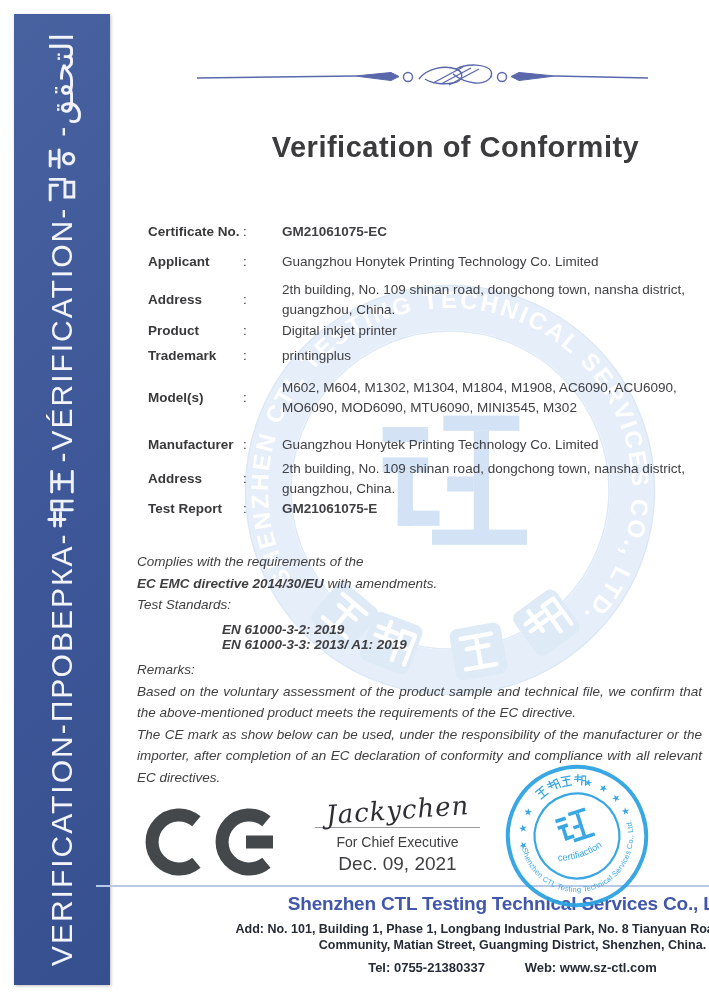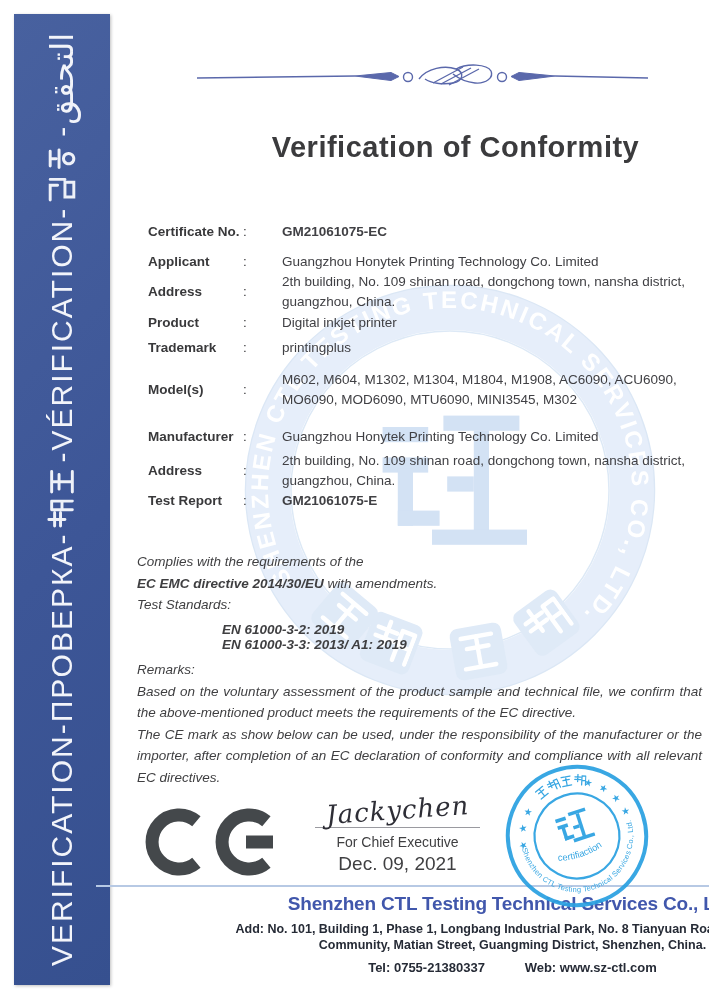--- a/index.html
+++ b/index.html
@@ -33,21 +33,21 @@
     position:absolute;top:131px;left:0;width:100%;margin:0;
     text-align:center;font-size:29px;font-weight:700;color:#3b3b3d;letter-spacing:.5px;padding-left:46px;
   }
   .fields{position:absolute;left:38px;top:222px;width:548px;}
   .frow{display:flex;align-items:center;font-size:13.5px;line-height:20px;}
   .frow .flabel{width:95px;font-weight:700;color:#39393b;flex:none;}
   .frow .fcolon{width:39px;flex:none;color:#39393b;}
   .frow .fvalue{flex:1;color:#404044;}
   .frow .fvalue.b{font-weight:700;}
   .frow:nth-of-type(1){margin-bottom:10px;}
-  .frow:nth-of-type(2){margin-bottom:0;}
+  .frow:nth-of-type(2){margin-bottom:8px;}
   .frow:nth-of-type(4){margin-top:1px;margin-bottom:5px;}
   .frow:nth-of-type(5){margin-bottom:12px;}
   .frow:nth-of-type(6){margin-bottom:17px;}
   .frow:nth-of-type(7){margin-bottom:4px;}
   .compliance{position:absolute;left:27px;top:551px;width:565px;font-size:13.5px;line-height:21.5px;font-style:italic;}
   .compliance p{margin:0;}
   .bold{font-weight:700;}
   .standards{margin:6px 0 6px 85px;font-weight:700;line-height:15.8px;}
   .remark{text-align:justify;}
   

